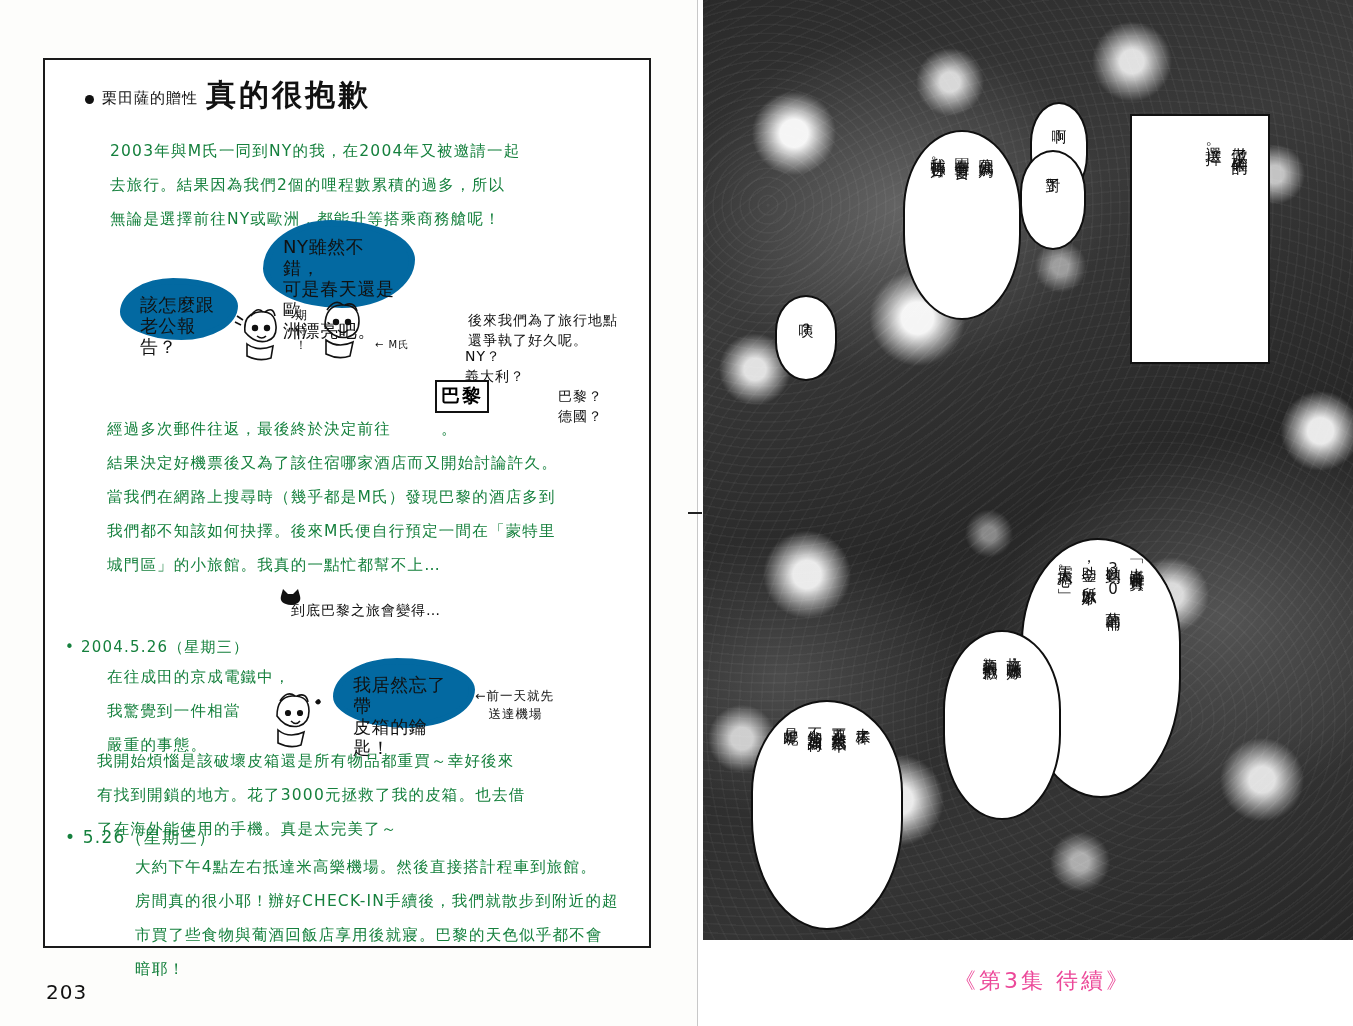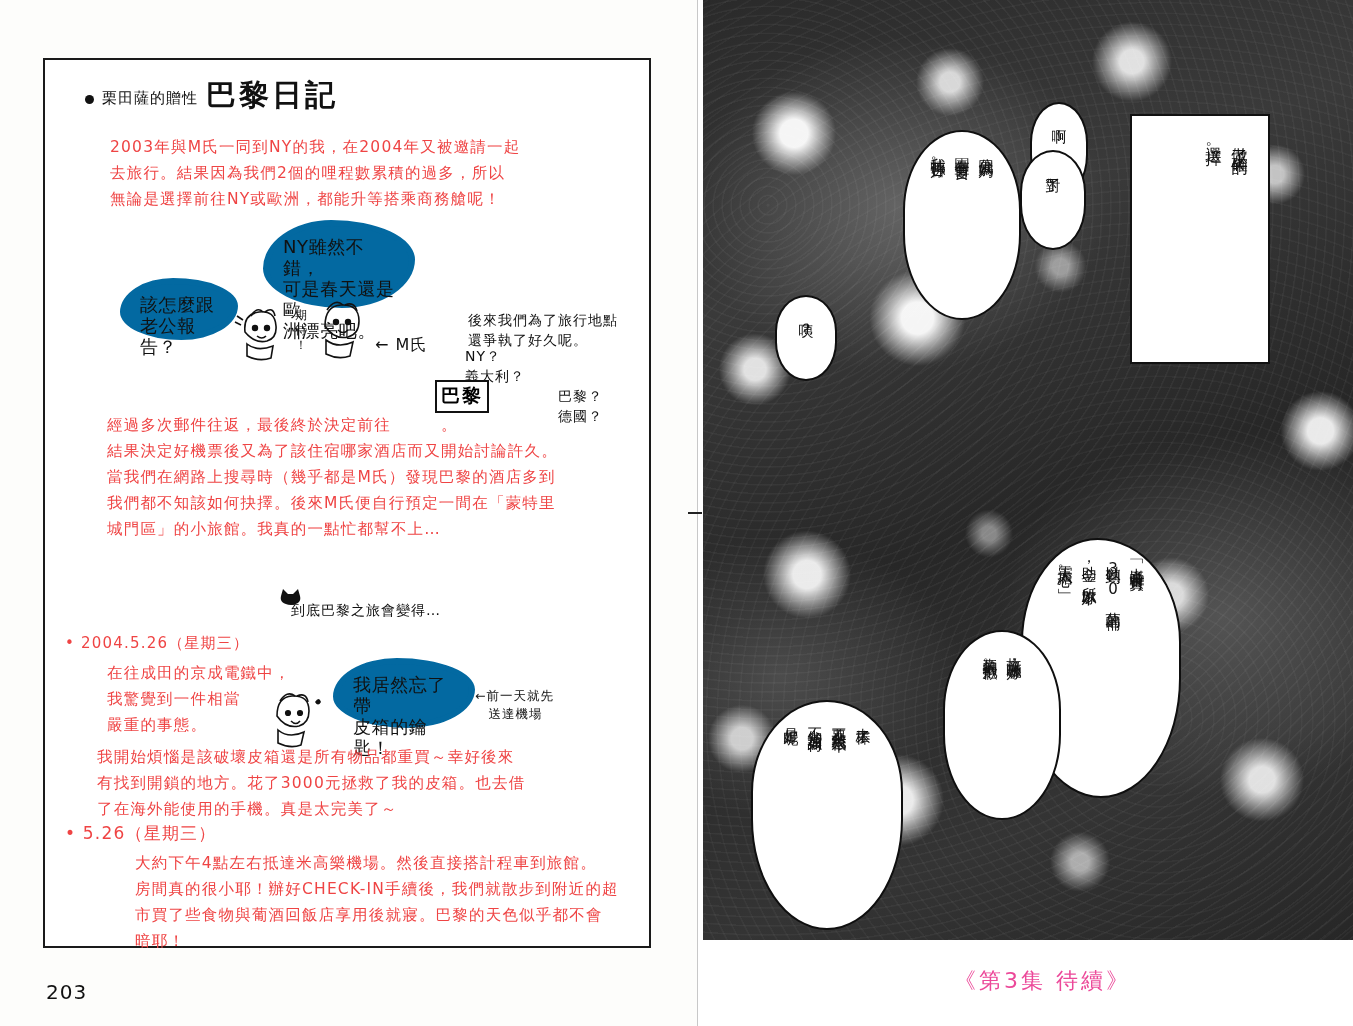--- a/index.html
+++ b/index.html
@@ -66,23 +66,23 @@
   .big-title {
     font-size: 30px;
     font-weight: bold;
     color: #111;
     letter-spacing: 3px;
     line-height: 1;
     border-bottom: 0;
   }
   .para {
     position: absolute;
-    color: #ef4444;
+    color: #15803d;
     font-size: 15.5px;
-    line-height: 26px;
+    line-height: 34px;
     letter-spacing: 1.2px;
     white-space: pre-line;
   }
   .p-intro { left: 65px; top: 74px; width: 520px; }
   .p-mid   { left: 62px; top: 352px; width: 530px; }
   .p-mem   { left: 62px; top: 500px; width: 420px; }
   .p-date1 { left: 20px; top: 570px; width: 300px; font-size: 15px; }
   .p-body1 { left: 62px; top: 600px; width: 520px; }
   .p-body1b{ left: 52px; top: 684px; width: 550px; }
   .p-date2 { left: 20px; top: 760px; width: 300px; font-size: 17px; }
@@ -91,21 +91,21 @@
     position: absolute;
     font-size: 14px;
     color: #111;
     line-height: 20px;
     letter-spacing: 1px;
     white-space: pre-line;
   }
   .note-paris { left: 246px; top: 540px; }
   .note-dest  { left: 423px; top: 250px; }
   .note-places{ left: 420px; top: 286px; }
-  .note-msshi { left: 330px; top: 275px; font-size: 16px; }
+  .note-msshi { left: 330px; top: 275px; font-size: 10px; }
   .note-expect{ left: 250px; top: 248px; font-size: 12px; line-height: 15px; }
   .note-airport{ left: 430px; top: 627px; font-size: 12.5px; line-height: 18px; }
   .paris-box {
     position: absolute;
     left: 390px;
     top: 320px;
     border: 2px solid #111;
     padding: 1px 4px 2px 4px;
     font-size: 19px;
     font-weight: bold;
@@ -276,21 +276,21 @@
 <div class="page">
 
   <div class="left-page">
 
     <div class="diary-frame">
       <div class="inner-line"></div>
 
       <div class="title-row">
         <div class="bullet-dot"></div>
         <div class="subtitle-small">栗田薩的贈性</div>
-        <div class="big-title">巴黎日記</div>
+        <div class="big-title">真的很抱歉</div>
       </div>
 
       <div class="para p-intro">2003年與M氏一同到NY的我，在2004年又被邀請一起
 去旅行。結果因為我們2個的哩程數累積的過多，所以
 無論是選擇前往NY或歐洲，都能升等搭乘商務艙呢！</div>
 
       <div class="bubble b-howtell">該怎麼跟
 老公報告？</div>
       <div class="bubble b-ny">NY雖然不錯，
 可是春天還是歐

